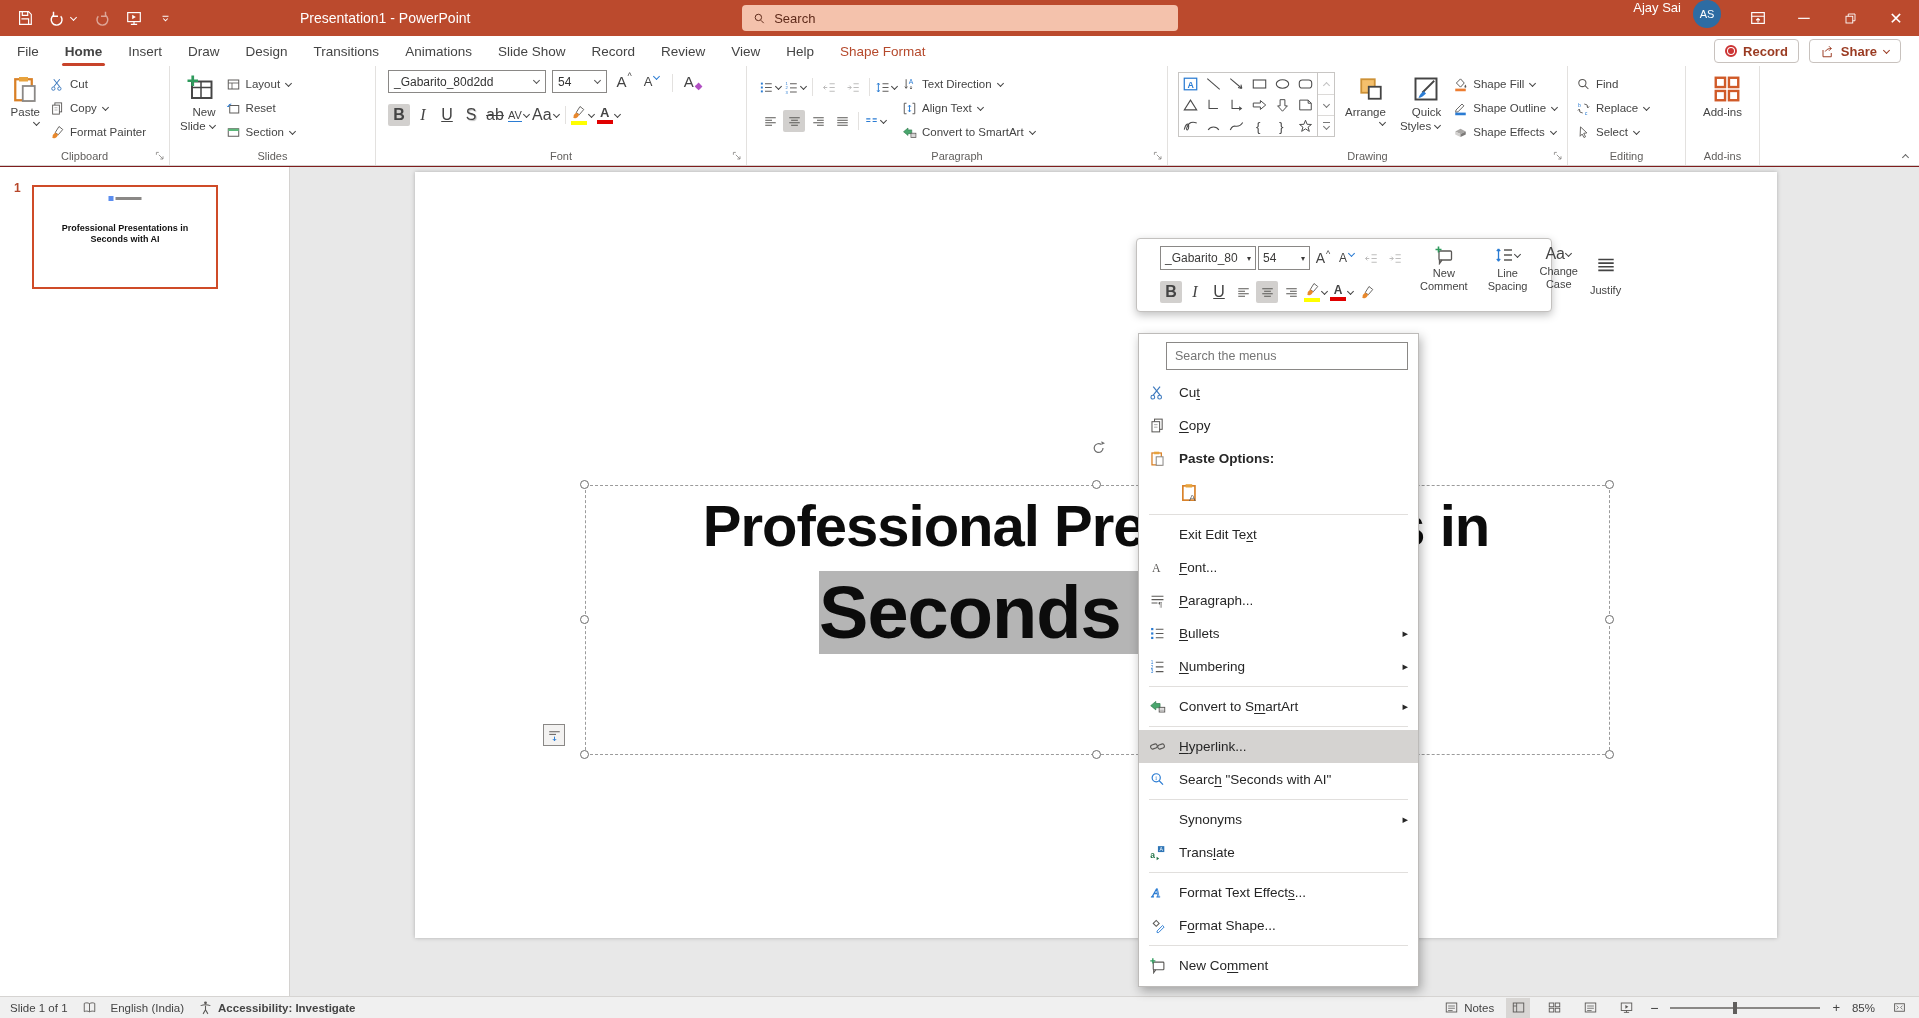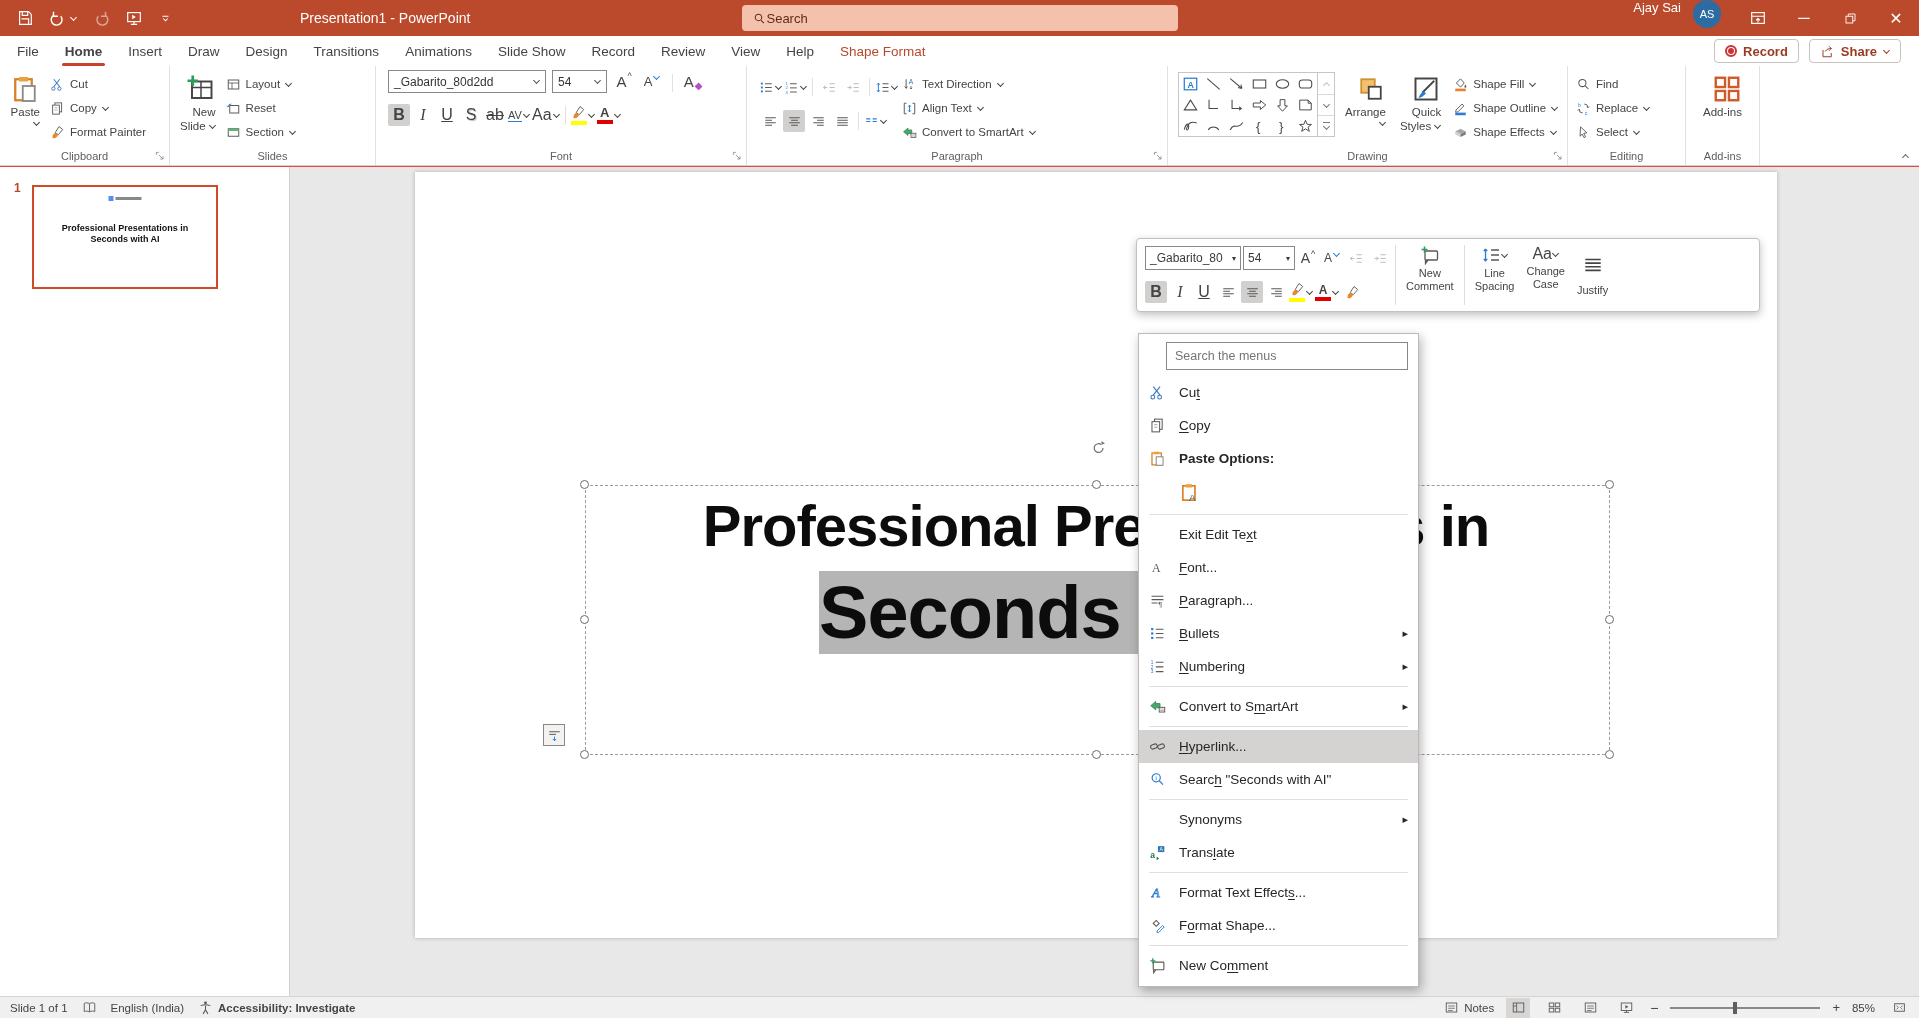--- a/index.html
+++ b/index.html
@@ -1,33 +1,33 @@
 <!DOCTYPE html>
 <html><head>
 <meta charset="utf-8">
 <style>
 *{box-sizing:border-box;margin:0;padding:0}
 html,body{width:1919px;height:1018px;overflow:hidden}
 body{font-family:"Liberation Sans","DejaVu Sans",sans-serif;color:#3b3a39;background:#fff}
-.app{position:relative;width:1919px;height:1018px;background:#ef4444;overflow:hidden}
+.app{position:relative;width:1919px;height:1018px;background:#7f1d1d;overflow:hidden}
 
 
 .cv{display:inline-block;width:7px;height:7px;position:relative;flex:0 0 auto}
 .cv::before{content:"";position:absolute;left:1px;top:0;width:4px;height:4px;border-right:1.2px solid currentColor;border-bottom:1.2px solid currentColor;transform:rotate(45deg)}
 .cu::before{transform:rotate(-135deg);top:3px}
 svg{display:block}
 .ic20{width:18px;height:18px;color:#5a5856}
 .ic16{width:15px;height:15px;color:#5a5856}
 
 
 .titlebar{position:absolute;left:0;top:0;width:1919px;height:36px;background:#bb4a2d;color:#fff;display:flex;align-items:center}
 .qat{display:flex;align-items:center;gap:15px;margin-left:16px}
 .qat .qbtn{display:flex;align-items:center;gap:3px;color:#fff}
 .tb-title{position:absolute;left:300px;top:0;height:36px;display:flex;align-items:center;font-size:14px}
-.tb-search{position:absolute;left:742px;top:5px;width:436px;height:26px;background:#f4c2ac;border-radius:4px;display:flex;align-items:center;padding:0 10px;color:#5e2a1a}
+.tb-search{position:absolute;left:742px;top:5px;width:436px;height:26px;background:#f4c2ac;border-radius:4px;display:flex;align-items:center;padding:0 10px;gap:8px;color:#5e2a1a}
 .tb-search input{border:0;background:transparent;outline:none;font-size:13px;color:#5e2a1a;width:100%}
 .tb-search input::placeholder{color:#5e2a1a}
 .tb-right{position:absolute;right:0;top:0;height:36px;display:flex;align-items:flex-start}
 .avatar{width:28px;height:28px;border-radius:50%;background:#2d6ca3;color:#fff;font-size:11px;display:flex;align-items:center;justify-content:center;margin:0 14px 0 12px}
 .username{font-size:13px}
 .caption{width:46px;height:36px;display:flex;align-items:center;justify-content:center;color:#fff}
 
 
 .tabrow{position:absolute;left:0;top:36px;width:1919px;height:30px;background:#fff;display:flex;align-items:stretch}
 .tabs{display:flex;margin-left:4px}
@@ -80,21 +80,21 @@
 .slide{position:absolute;left:125px;top:5px;width:1362px;height:766px;background:#fff;box-shadow:0 0 4px rgba(0,0,0,.25)}
 .titleline1{position:absolute;left:0;width:1362px;top:320px;text-align:center;font-size:58px;font-weight:bold;color:#0c0c0c;letter-spacing:-1px;white-space:nowrap}
 .titleline2{position:absolute;left:0;width:1362px;top:398px;text-align:center;font-size:74px;font-weight:bold;color:#0c0c0c;letter-spacing:-1px;white-space:nowrap}
 .titleline2 .sel{background:#b5b5b5}
 .textbox{position:absolute;left:170px;top:313px;width:1025px;height:270px;border:1.5px dashed #9b9b9b}
 .handle{position:absolute;width:9px;height:9px;background:#fff;border:1px solid #6d6d6d;border-radius:50%}
 .rotate{position:absolute;left:676px;top:268px;width:16px;height:16px}
 .autofit{position:absolute;left:128px;top:552px;width:22px;height:22px;border:1px solid #8a8886;background:#f3f2f1;display:flex;align-items:center;justify-content:center}
 
 
-.minibar{position:absolute;left:1136px;top:238px;width:624px;height:74px;background:#fff;border:1px solid #c3c1bf;border-radius:4px;box-shadow:0 3px 8px rgba(0,0,0,.25);display:flex;padding:4px 8px;z-index:40}
+.minibar{position:absolute;left:1136px;top:238px;width:416px;height:74px;background:#fff;border:1px solid #c3c1bf;border-radius:4px;box-shadow:0 3px 8px rgba(0,0,0,.25);display:flex;padding:4px 23px;z-index:40}
 .mb-left{display:flex;flex-direction:column;justify-content:space-between}
 .mb-row{display:flex;align-items:center;gap:2px;height:30px}
 .mb-combo{display:flex;align-items:center;border:1px solid #8a8886;height:24px;padding:0 4px;font-size:12px;gap:4px}
 .mb-col{display:flex;flex-direction:column;align-items:center;justify-content:flex-start;font-size:11px;color:#444;padding:2px 6px;line-height:1.15;text-align:center;gap:2px}
 .mb-div{width:1px;background:#e0deDC;background:#e0dedc;margin:2px 4px}
 
 
 .cmenu{position:absolute;left:1138px;top:333px;width:281px;background:#fff;border:1px solid #bdbbb9;box-shadow:2px 4px 10px rgba(0,0,0,.3);z-index:50;padding-bottom:4px}
 .cm-search{margin:8px 10px 6px 27px;border:1px solid #8a8886;height:28px;display:flex;align-items:center;padding:0 8px}
 .cm-search input{border:0;outline:none;font-size:12.5px;color:#555;width:100%}

